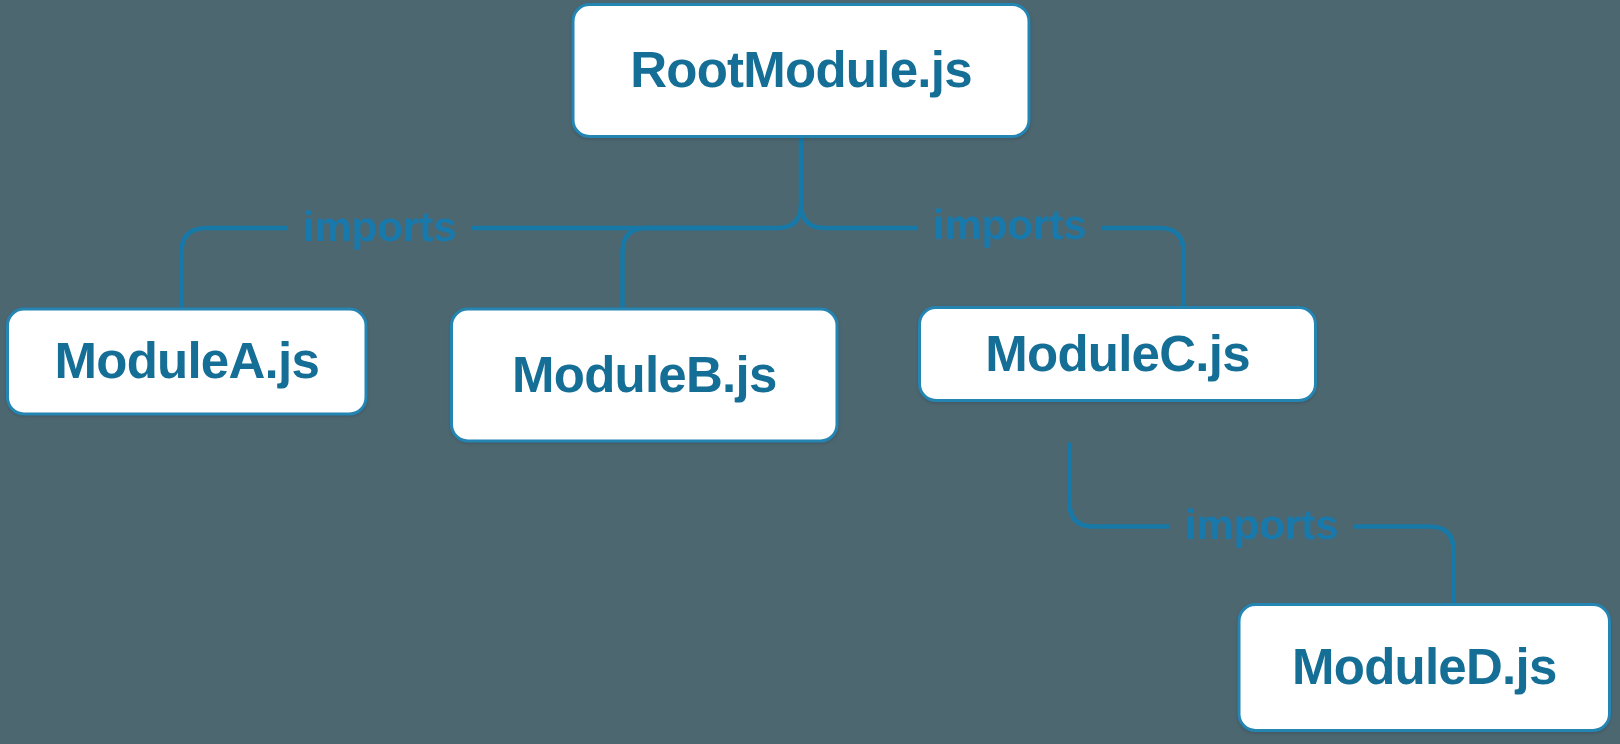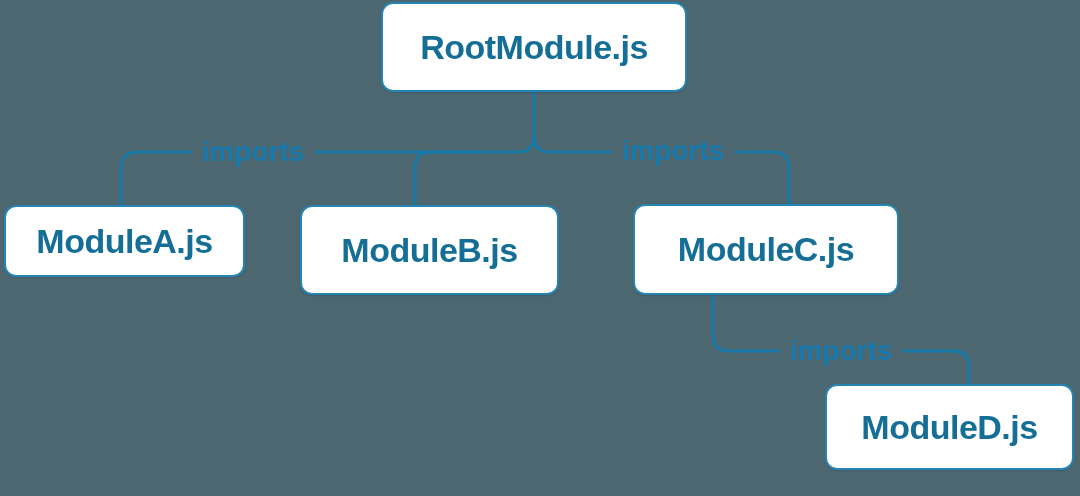--- a/index.html
+++ b/index.html
@@ -56,22 +56,22 @@
     font-size: 28px;
     font-weight: 700;
     padding: 0 10px;
     white-space: nowrap;
     line-height: 1.1;
   }
   
   .node-root    { left: 381px; top: 2px;   width: 306px; height: 90px; }
   .node-moduleA { left: 4px;   top: 205px; width: 241px; height: 72px; }
   .node-moduleB { left: 288px; top: 205px; width: 259px; height: 90px; margin-left: 12px; }
-  .node-moduleC { left: 633px; top: 204px; width: 266px; height: 91px; }
-  .node-moduleD { left: 825px; top: 384px; width: 249px; height: 86px; }
+  .node-moduleC { left: 612px; top: 204px; width: 266px; height: 64px; }
+  .node-moduleD { left: 825px; top: 402px; width: 249px; height: 86px; }
   
   .edge-label-left   { left: 253px; top: 152px; }
   .edge-label-right  { left: 673px; top: 151px; }
   .edge-label-bottom { left: 841px; top: 351px; }
 </style>
 </head>
 <body>
 
 <div class="stage">
 

